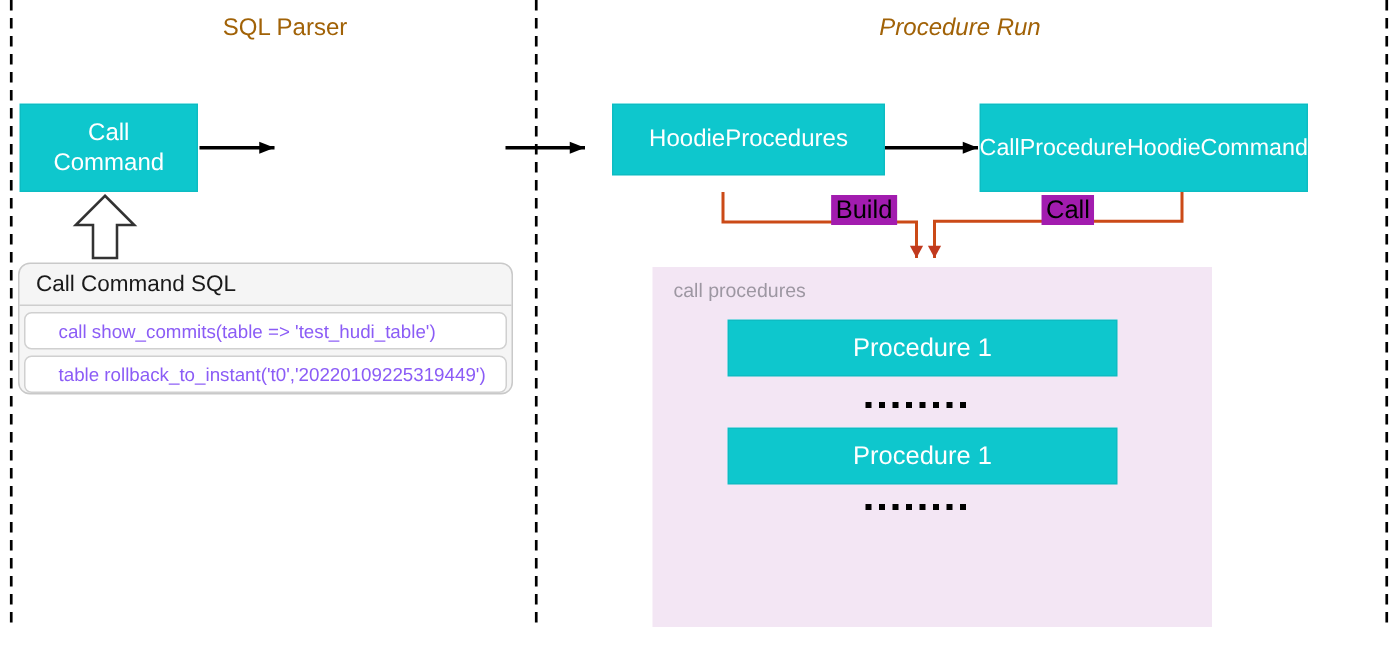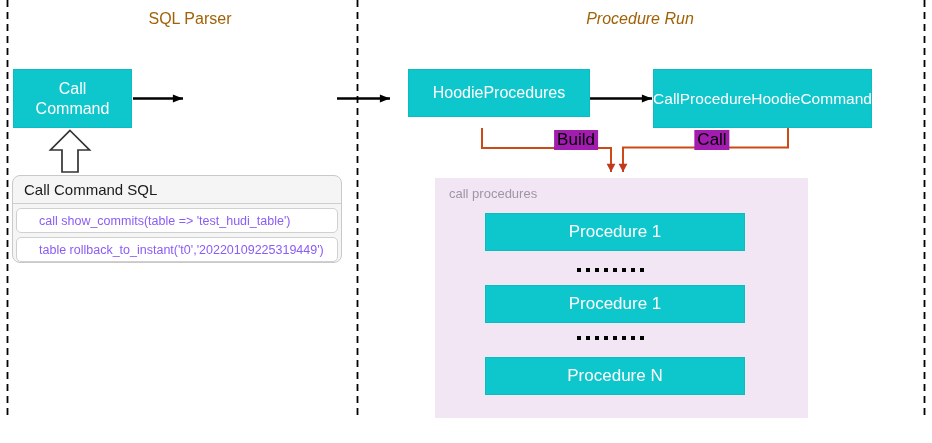--- a/index.html
+++ b/index.html
@@ -118,21 +118,20 @@
     <div class="dots" id="dots-2">
       <i></i>
         <i></i>
         <i></i>
         <i></i>
         <i></i>
         <i></i>
         <i></i>
         <i></i>
     </div>
-    <div class="proc" id="proc-n">Procedure N</div>
   </div>
 
   <div id="call-command-sql-note">
     <div id="note-header">Call Command SQL</div>
     <div class="note-row">call show_commits(table =&gt; 'test_hudi_table')</div>
     <div class="note-row">table rollback_to_instant('t0','20220109225319449')</div>
   </div>
 
 </div>
 

